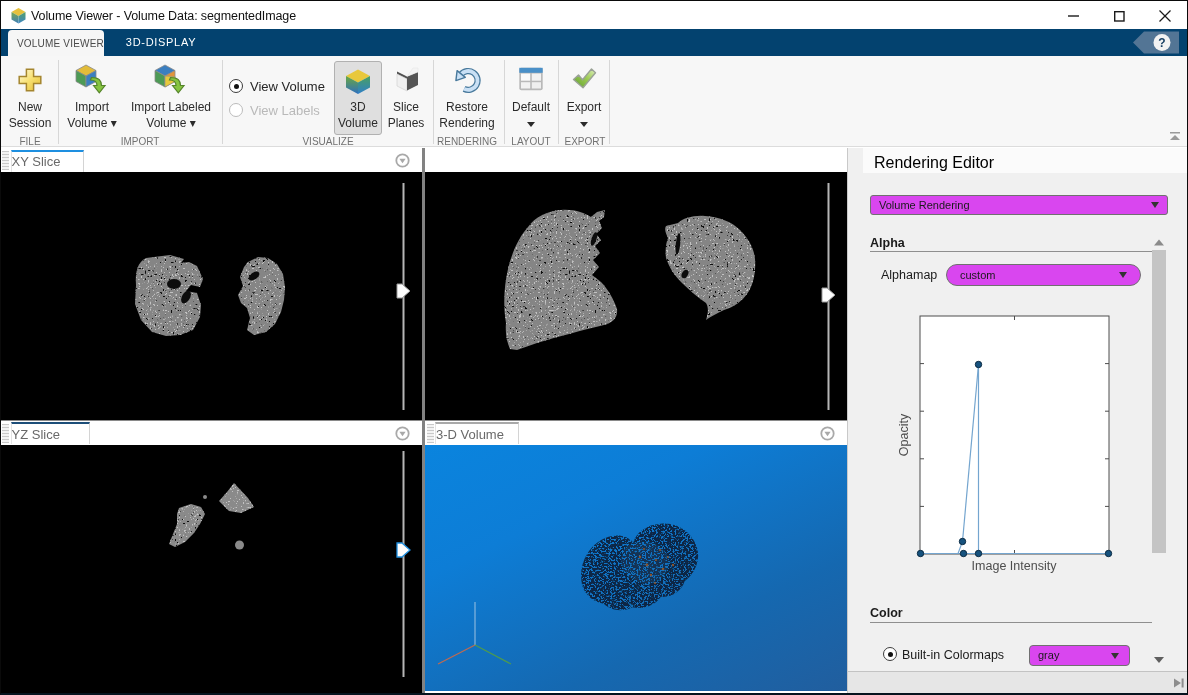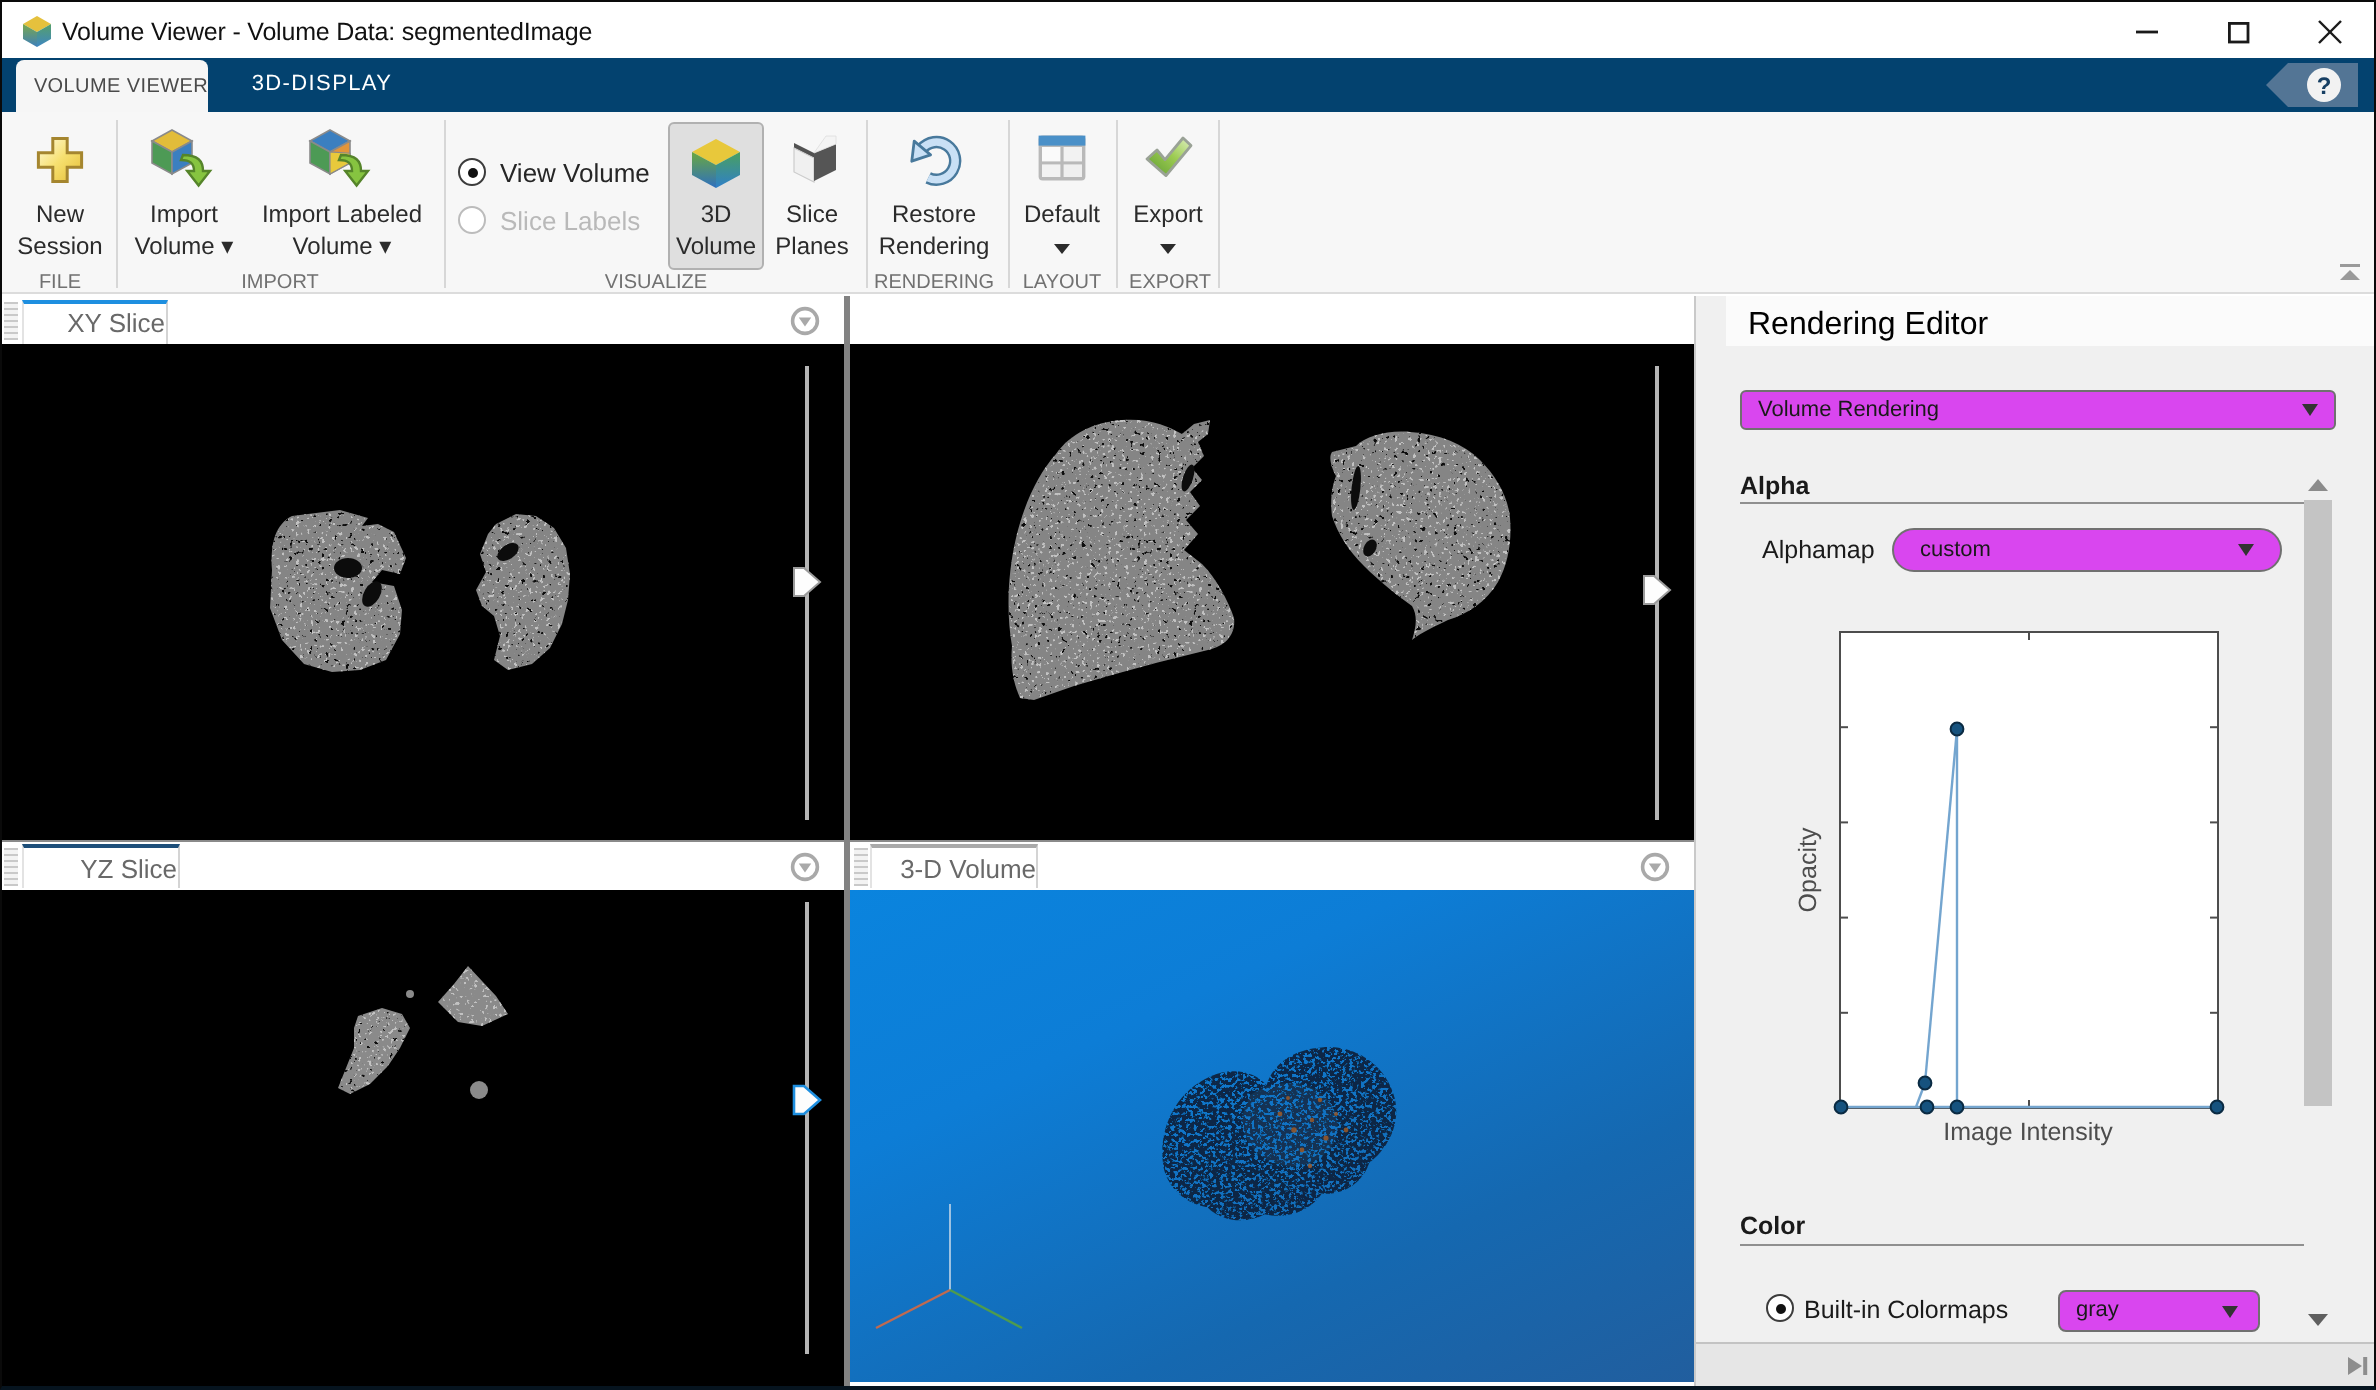--- a/index.html
+++ b/index.html
@@ -14,21 +14,21 @@
 .vsep{position:absolute;top:4px;height:84px;width:1px;background:#d7d7d7}
 .btnlbl{position:absolute;font-size:12px;color:#2b2b2b;text-align:center;line-height:16px;white-space:nowrap;transform:translateX(-50%)}
 .seclbl{position:absolute;font-size:10px;color:#717171;text-align:right;white-space:nowrap;transform:translateX(-50%)}
 .icon{position:absolute;transform:translateX(-50%)}
 #btn3d{position:absolute;left:333px;top:5px;width:48px;height:74px;background:#dfdfdf;border:1px solid #b1b1b1;border-radius:3px}
 .radio{position:absolute;width:14px;height:14px;border-radius:50%;background:#fff}
 .rlbl{position:absolute;font-size:13px;white-space:nowrap}
 #main{position:absolute;left:1px;top:148px;width:1186px;height:545px}
 .phead{position:absolute;background:#fff;height:24px}
 .pgrip{position:absolute;width:7px;height:19px;background:repeating-linear-gradient(to bottom,#c9c9c9 0 1px,#f3f3f3 1px 3px)}
-.ptab{position:absolute;height:22.5px;background:#fff;font-size:13px;color:#696969;border-left:1px solid #e3e3e3;border-right:1px solid #d4d4d4;text-align:right}
+.ptab{position:absolute;height:22.5px;background:#fff;font-size:13px;color:#696969;border-left:1px solid #e3e3e3;border-right:1px solid #d4d4d4;text-align:left}
 .pcontent{position:absolute;background:#000}
 .circbtn{position:absolute;width:15px;height:15px}
 #vdiv{position:absolute;left:420.5px;top:0;width:3px;height:545px;background:#828282}
 #hdiv{position:absolute;left:0;top:271.5px;width:846px;height:1.5px;background:#8a8a8a}
 #p3dcontent{position:absolute;left:423.5px;top:297px;width:422.5px;height:246px;background:linear-gradient(155deg,#0a84de 0%,#0d7dd6 30%,#1568b0 70%,#215e9e 100%)}
 #editor{position:absolute;left:846px;top:0;width:340px;height:545px;background:#f0f0f0;border-left:1px solid #c9c9c9}
 #edhead{position:absolute;left:15px;top:0;width:340px;height:25px;background:#fbfbfb;font-size:16px;color:#000000}
 .drop{position:absolute;background:#d946ef;border:1px solid #707070;border-radius:3px;font-size:11px;color:#1a1a1a}
 .droparrow{position:absolute;width:0;height:0;border-left:4.5px solid transparent;border-right:4.5px solid transparent;border-top:6px solid #333}
 .bold{font-weight:bold;font-size:12.5px;color:#1a1a1a;position:absolute}
@@ -109,21 +109,21 @@
     <polygon points="21,6.5 11,12 11,23 21,17.5" fill="#e3953a" stroke="#8a8a8a" stroke-width="0.8"></polygon>
     <polygon points="11,12 11,23 21,17.5 21,12.6" fill="#e8c93c" stroke="#8a8a8a" stroke-width="0.6"></polygon>
     <path d="M16.5 13.5 C24 13.5 26.5 16.5 26.5 21.5 L30 21.5 L24.3 28.8 L18.6 21.5 L22 21.5 C22 17.5 20 16 15.5 16 Z" fill="#86c440" stroke="#55842a" stroke-width="1.2"></path>
   </svg>
   <div class="btnlbl" style="left:170px;top:43px">Import Labeled<br>Volume ▾</div>
 
   <div class="radio" style="left:228px;top:23px;border:1.6px solid #3c3c3c"></div>
   <div class="abs" style="left:232.5px;top:27.5px;width:5.5px;height:5.5px;border-radius:50%;background:#111"></div>
   <div class="rlbl" style="left:249px;top:23px;color:#262626">View Volume</div>
   <div class="radio" style="left:228px;top:47px;border:1.6px solid #bcbcbc"></div>
-  <div class="rlbl" style="left:249px;top:47px;color:#b9b9b9">Slice Labels</div>
+  <div class="rlbl" style="left:249px;top:47px;color:#b9b9b9">View Labels</div>
 
   <div id="btn3d"></div>
   <svg class="icon" style="left:357px;top:12px" width="28" height="27" viewBox="0 0 28 27">
     <defs>
     <linearGradient id="cl" x1="0" y1="0" x2="0" y2="1">
           <stop offset="0" stop-color="#6aa83f"></stop>
           <stop offset="1" stop-color="#2e6fbf"></stop>
         </linearGradient>
     <linearGradient id="cr" x1="0" y1="0" x2="0" y2="1">
           <stop offset="0" stop-color="#49a060"></stop>

